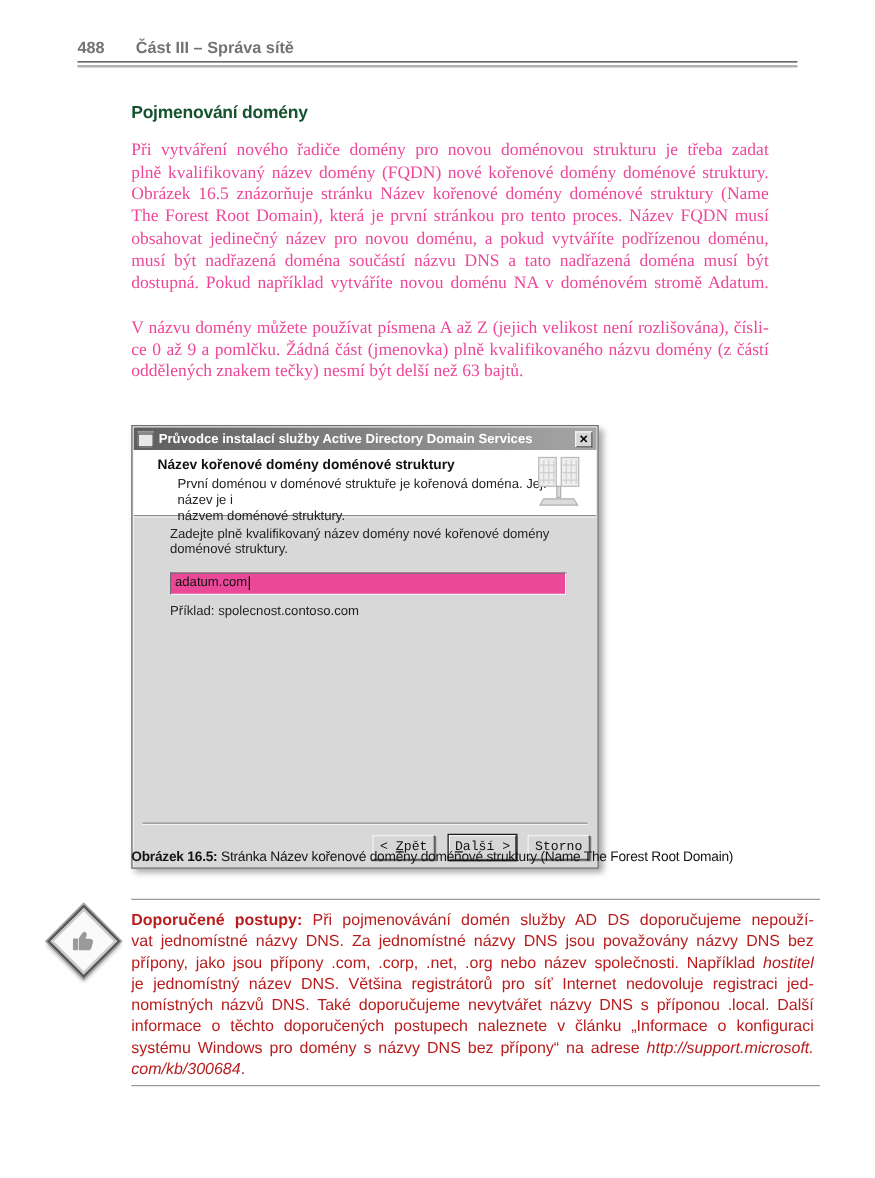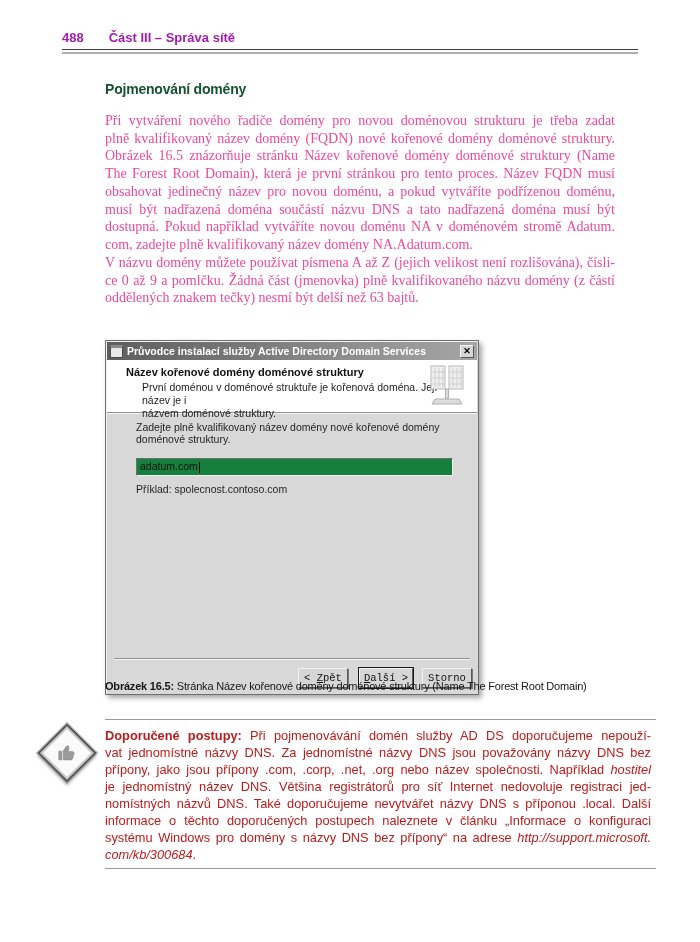--- a/index.html
+++ b/index.html
@@ -1,21 +1,21 @@
 <!DOCTYPE html>
 <html style="--titlebar-dark: #5e5e5e; --titlebar-light: #a6a6a6; --dialog-bg: #d8d8d8; --rule-dark: #3c3c3c; --rule-gray: #b0b0b0; --text: #1c1c1c;"><head>
 <meta charset="utf-8">
 <style>
   html,body{margin:0;padding:0;}
   .page{position:relative;width:700px;height:942px;background:#ffffff;overflow:hidden;
         font-family:"Liberation Serif",serif;color:var(--text,#1c1c1c);}
 
   
   .runhead{position:absolute;left:62px;top:30px;width:576px;
-           font-family:"Liberation Sans",sans-serif;font-weight:bold;font-size:13px;color:#a21caf;}
+           font-family:"Liberation Sans",sans-serif;font-weight:bold;font-size:13px;color:#737373;}
   .runhead .pnum{display:inline-block;width:43px;}
   .rule-dark{position:absolute;left:62px;top:49px;width:576px;height:0;border-top:1.5px solid var(--rule-dark,#3c3c3c);}
   .rule-gray{position:absolute;left:62px;top:52px;width:576px;height:0;border-top:2.5px solid var(--rule-gray,#b0b0b0);}
 
   
   .heading{position:absolute;left:105px;top:81px;font-family:"Liberation Sans",sans-serif;
            font-weight:bold;font-size:14px;color:#14532d;letter-spacing:-0.2px;}
   .para{position:absolute;left:105px;width:510px;font-size:14px;line-height:17.7px;color:#ec4899;}
   .para1{top:112px;}
   .para2{top:254px;}
@@ -36,21 +36,21 @@
   .close-btn{flex:0 0 auto;width:14px;height:13px;background:#d6d6d6;color:#000;
              border:1px solid;border-color:#f5f5f5 #565656 #565656 #f5f5f5;
              font-size:9px;font-weight:bold;line-height:11px;text-align:center;padding:0;cursor:default;}
   .dlg-header{position:absolute;left:1px;top:19px;right:1px;height:52px;background:#ffffff;
               border-bottom:1px solid #8f8f8f;box-shadow:0 1px 0 #f4f4f4;}
   .dlg-title{position:absolute;left:19px;top:6px;font-weight:bold;font-size:11px;color:#111;}
   .dlg-desc{position:absolute;left:35px;top:21px;width:300px;font-size:10.5px;line-height:13px;color:#222;}
   .book-icon{position:absolute;right:10px;top:3px;}
   .dlg-instruction{position:absolute;left:30px;top:80px;width:330px;}
   .dlg-label{position:absolute;left:30px;top:119px;width:330px;}
-  .textbox{position:absolute;left:30px;top:117px;width:312px;height:15px;background:#15803d;
+  .textbox{position:absolute;left:30px;top:117px;width:312px;height:15px;background:#ec4899;
            border:1px solid;border-color:#6f6f6f #f4f4f4 #f4f4f4 #6f6f6f;
            padding:1px 0 0 3px;font-size:10.5px;color:#111;}
   .caret{display:inline-block;width:1px;height:11px;background:#000;vertical-align:middle;margin-left:1px;}
   .dlg-example{position:absolute;left:30px;top:142px;width:330px;}
   .dlg-sep{position:absolute;left:8px;right:8px;top:317px;height:0;
            border-top:1px solid #8f8f8f;box-shadow:0 1px 0 #f4f4f4;}
   .btn{position:absolute;top:327px;width:50px;height:20px;background:#d6d6d6;
        border:1px solid;border-color:#f2f2f2 #595959 #595959 #f2f2f2;
        box-shadow:1px 1px 0 rgba(40,40,40,0.55);
        font-family:Liberation Mono, monospace;font-size:10.5px;color:#111;padding:0;cursor:default;}
@@ -92,21 +92,20 @@
 
   <div class="heading">Pojmenování domény</div>
   <div class="para para1 just">
       <div class="ln">Při vytváření nového řadiče domény pro novou doménovou strukturu je třeba zadat</div>
       <div class="ln">plně kvalifikovaný název domény (FQDN) nové kořenové domény doménové struktury.</div>
       <div class="ln">Obrázek 16.5 znázorňuje stránku Název kořenové domény doménové struktury (Name</div>
       <div class="ln">The Forest Root Domain), která je první stránkou pro tento proces. Název FQDN musí</div>
       <div class="ln">obsahovat jedinečný název pro novou doménu, a pokud vytváříte podřízenou doménu,</div>
       <div class="ln">musí být nadřazená doména součástí názvu DNS a tato nadřazená doména musí být</div>
       <div class="ln">dostupná. Pokud například vytváříte novou doménu NA v doménovém stromě Adatum.</div>
-      <div class="ln last">com, zadejte plně kvalifikovaný název domény NA.Adatum.com.</div>
     </div>
   <div class="para para2 just">
       <div class="ln">V názvu domény můžete používat písmena A až Z (jejich velikost není rozlišována), čísli-</div>
       <div class="ln">ce 0 až 9 a pomlčku. Žádná část (jmenovka) plně kvalifikovaného názvu domény (z částí</div>
       <div class="ln last">oddělených znakem tečky) nesmí být delší než 63 bajtů.</div>
     </div>
 
   <div class="dialog">
     <div class="titlebar">
       <span class="win-icon"></span>

